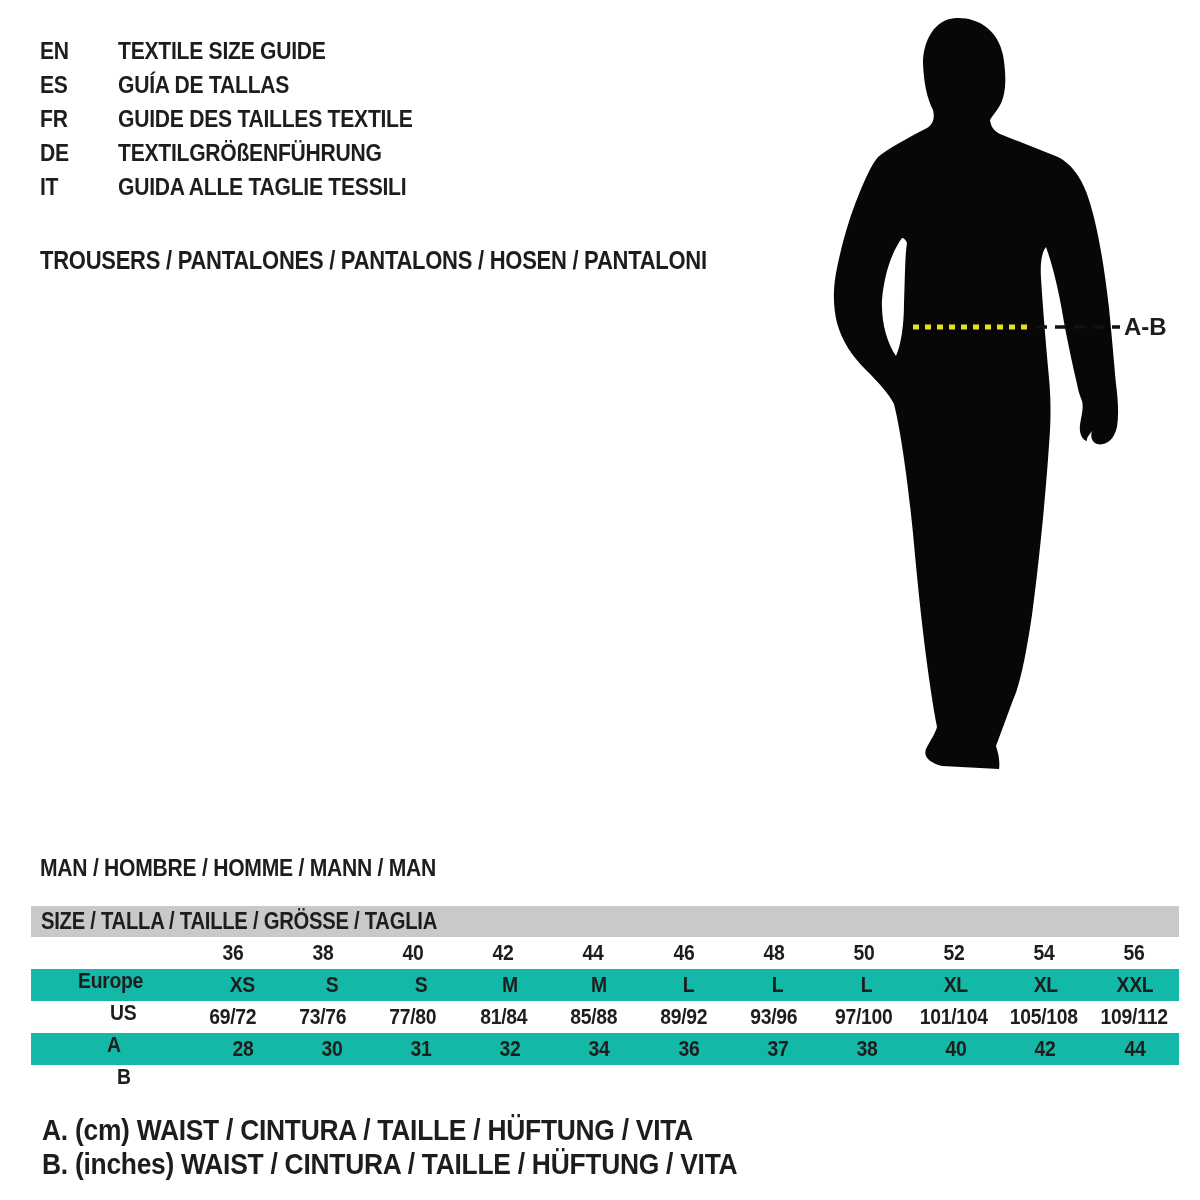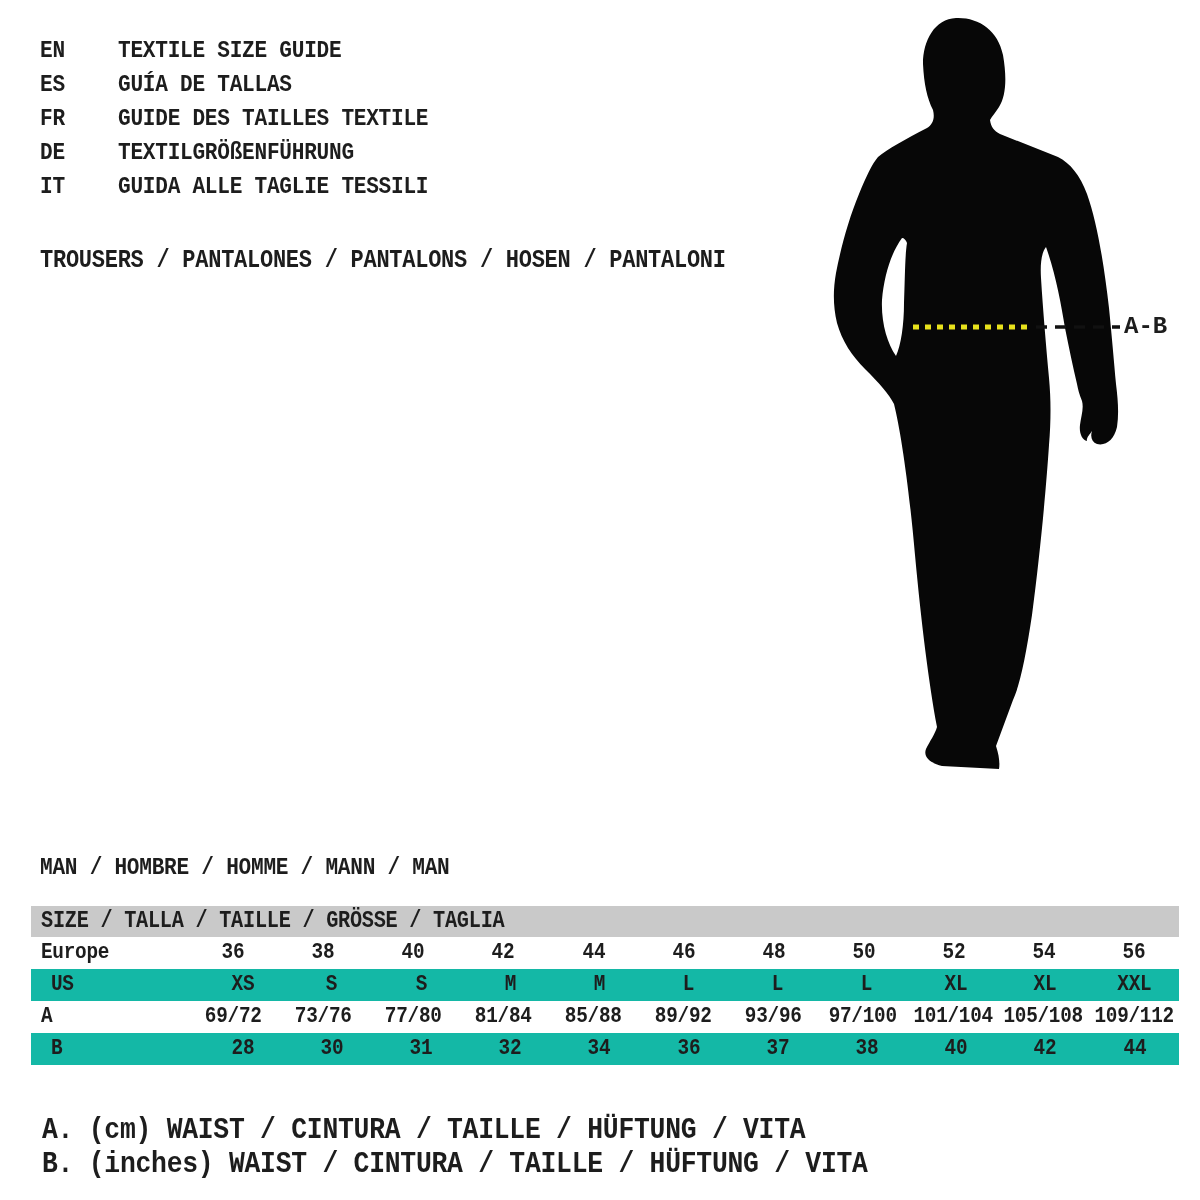--- a/index.html
+++ b/index.html
@@ -1,18 +1,18 @@
 <!DOCTYPE html>
 <html><head>
 <meta charset="utf-8">
 <style>
   html,body{margin:0;padding:0;background:#ffffff;}
   .canvas{
     position:relative;width:1200px;height:1200px;background:#ffffff;overflow:hidden;
-    font-family:Liberation Mono, monospace;color:#1d1d1d;
+    font-family:Liberation Sans, sans-serif;color:#1d1d1d;
   }
   .cond{display:inline-block;transform:scaleX(0.88);transform-origin:0 50%;white-space:nowrap;letter-spacing:-0.3px;}
   .condc{transform-origin:50% 50%;}
 
   
   .lang-block{position:absolute;left:40px;top:34px;}
   .lang-row{display:flex;height:34px;line-height:34px;font-weight:bold;font-size:24px;}
   .lang-code{width:78px;flex:0 0 78px;}
 
   
@@ -21,21 +21,21 @@
 
   
   .figure-svg{position:absolute;left:815px;top:10px;width:370px;height:775px;}
   .ab-label{position:absolute;left:1124px;top:314px;font-weight:bold;font-size:24px;line-height:25px;}
 
   
   .size-table{position:absolute;left:31px;top:906px;width:1148px;}
   .table-header{height:31px;line-height:31px;background:#c9c9c9;font-weight:bold;font-size:23px;padding-left:10px;box-sizing:border-box;}
   .trow{display:flex;height:32px;line-height:32px;font-weight:bold;font-size:22px;background:#ffffff;}
   .trow.shade{background:#14b8a6;padding-left:10px;}
-  .tlabel{flex:0 0 157px;width:157px;padding-left:10px;box-sizing:border-box;text-align:left;}
+  .tlabel{flex:0 0 157px;width:157px;padding-left:10px;box-sizing:border-box;text-align:center;margin-top:28px;}
   .tcell{flex:1 1 0;text-align:center;}
   .tcell .cond{transform-origin:50% 50%;}
 
   
   .notes{position:absolute;left:42px;top:1113px;}
   .note-line{height:34px;line-height:34px;font-weight:bold;font-size:30px;}
 </style>
 </head>
 <body>
 

